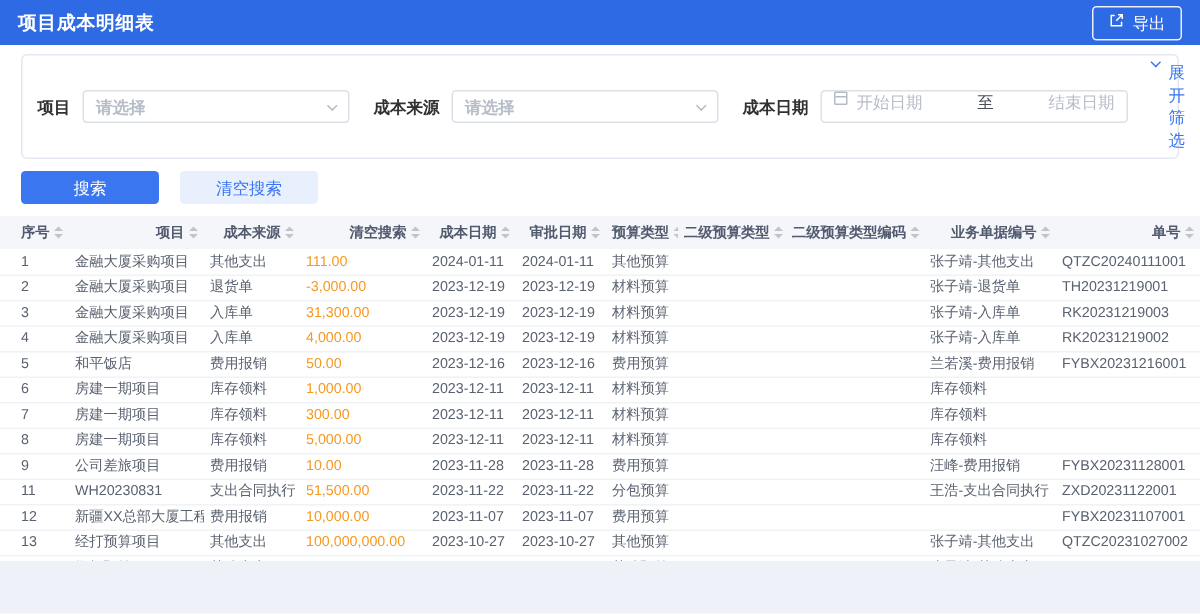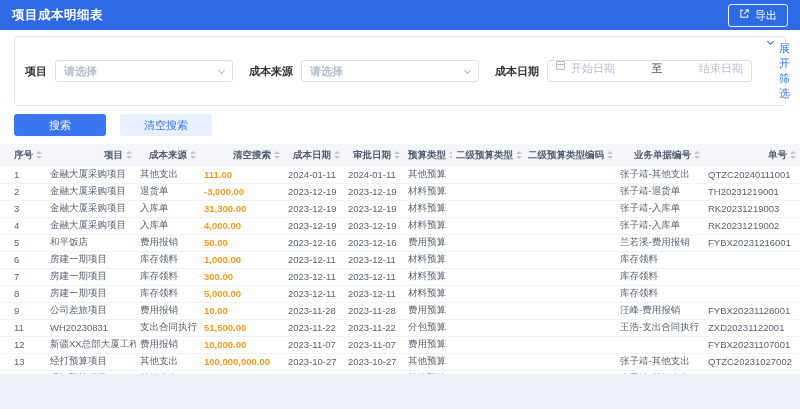--- a/index.html
+++ b/index.html
@@ -35,21 +35,21 @@
   .btn-row{margin:8px 14px;display:flex;gap:14px}
   .btn{height:22px;min-width:92px;border:none;border-radius:3px;font-size:11px;cursor:pointer;font-family:inherit;padding:0 14px}
   .btn.primary{background:var(--accent);color:#fff}
   .btn.ghost{background:#e8f0fe;color:var(--accent)}
 
   
   table{width:100%;border-collapse:collapse;table-layout:fixed;margin-top:8px;font-size:9.5px}
   thead th{background:#f5f6fa;color:#515a6e;font-weight:600;text-align:right;height:22px;padding:0 4px;white-space:nowrap;overflow:hidden}
   tbody td{height:17px;padding:0 4px;border-bottom:1px solid #f0f2f6;color:#5a6270;white-space:nowrap;overflow:hidden}
   th:first-child,td:first-child{padding-left:14px}
-  td.amount{color:var(--amount);font-weight:700}
+  td.amount{color:var(--amount);font-weight:400}
   th:nth-child(1){width:46px}
   th:nth-child(2){width:90px}
   th:nth-child(3){width:64px}
   th:nth-child(4){width:84px}
   th:nth-child(5){width:60px}
   th:nth-child(6){width:60px}
   th:nth-child(7){width:48px}
   th:nth-child(8){width:72px}
   th:nth-child(9){width:92px}
   th:nth-child(10){width:88px}

